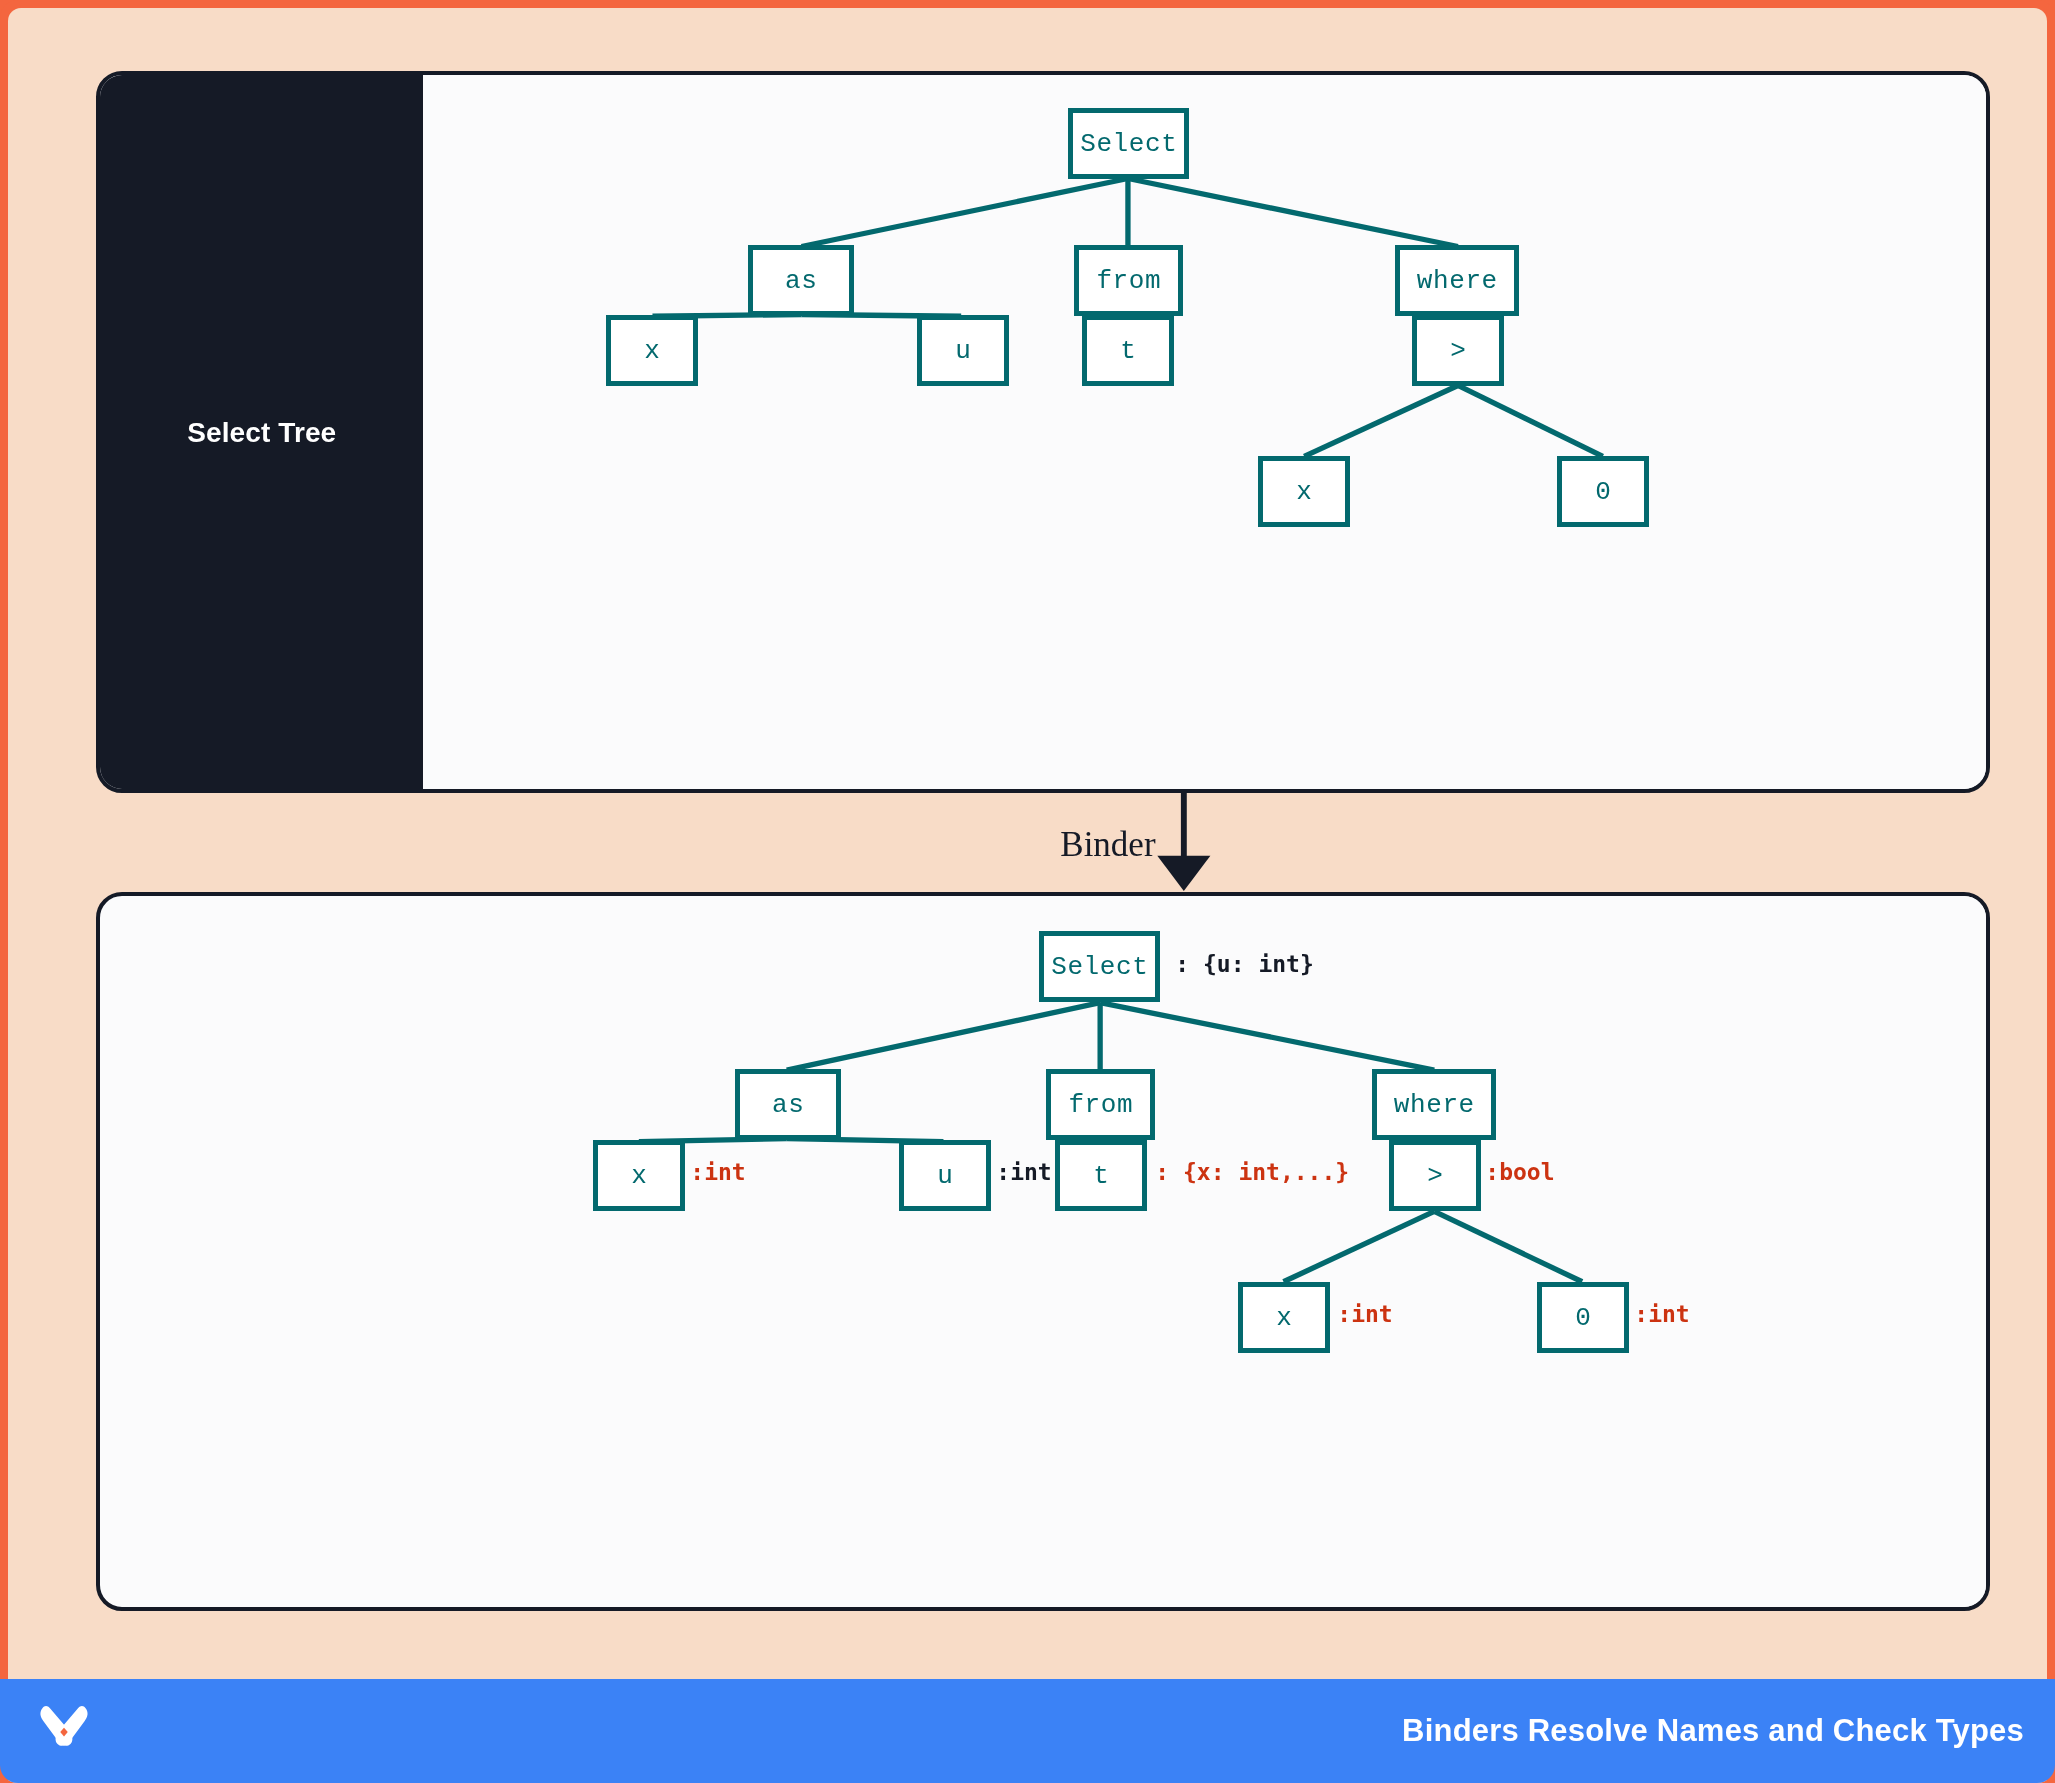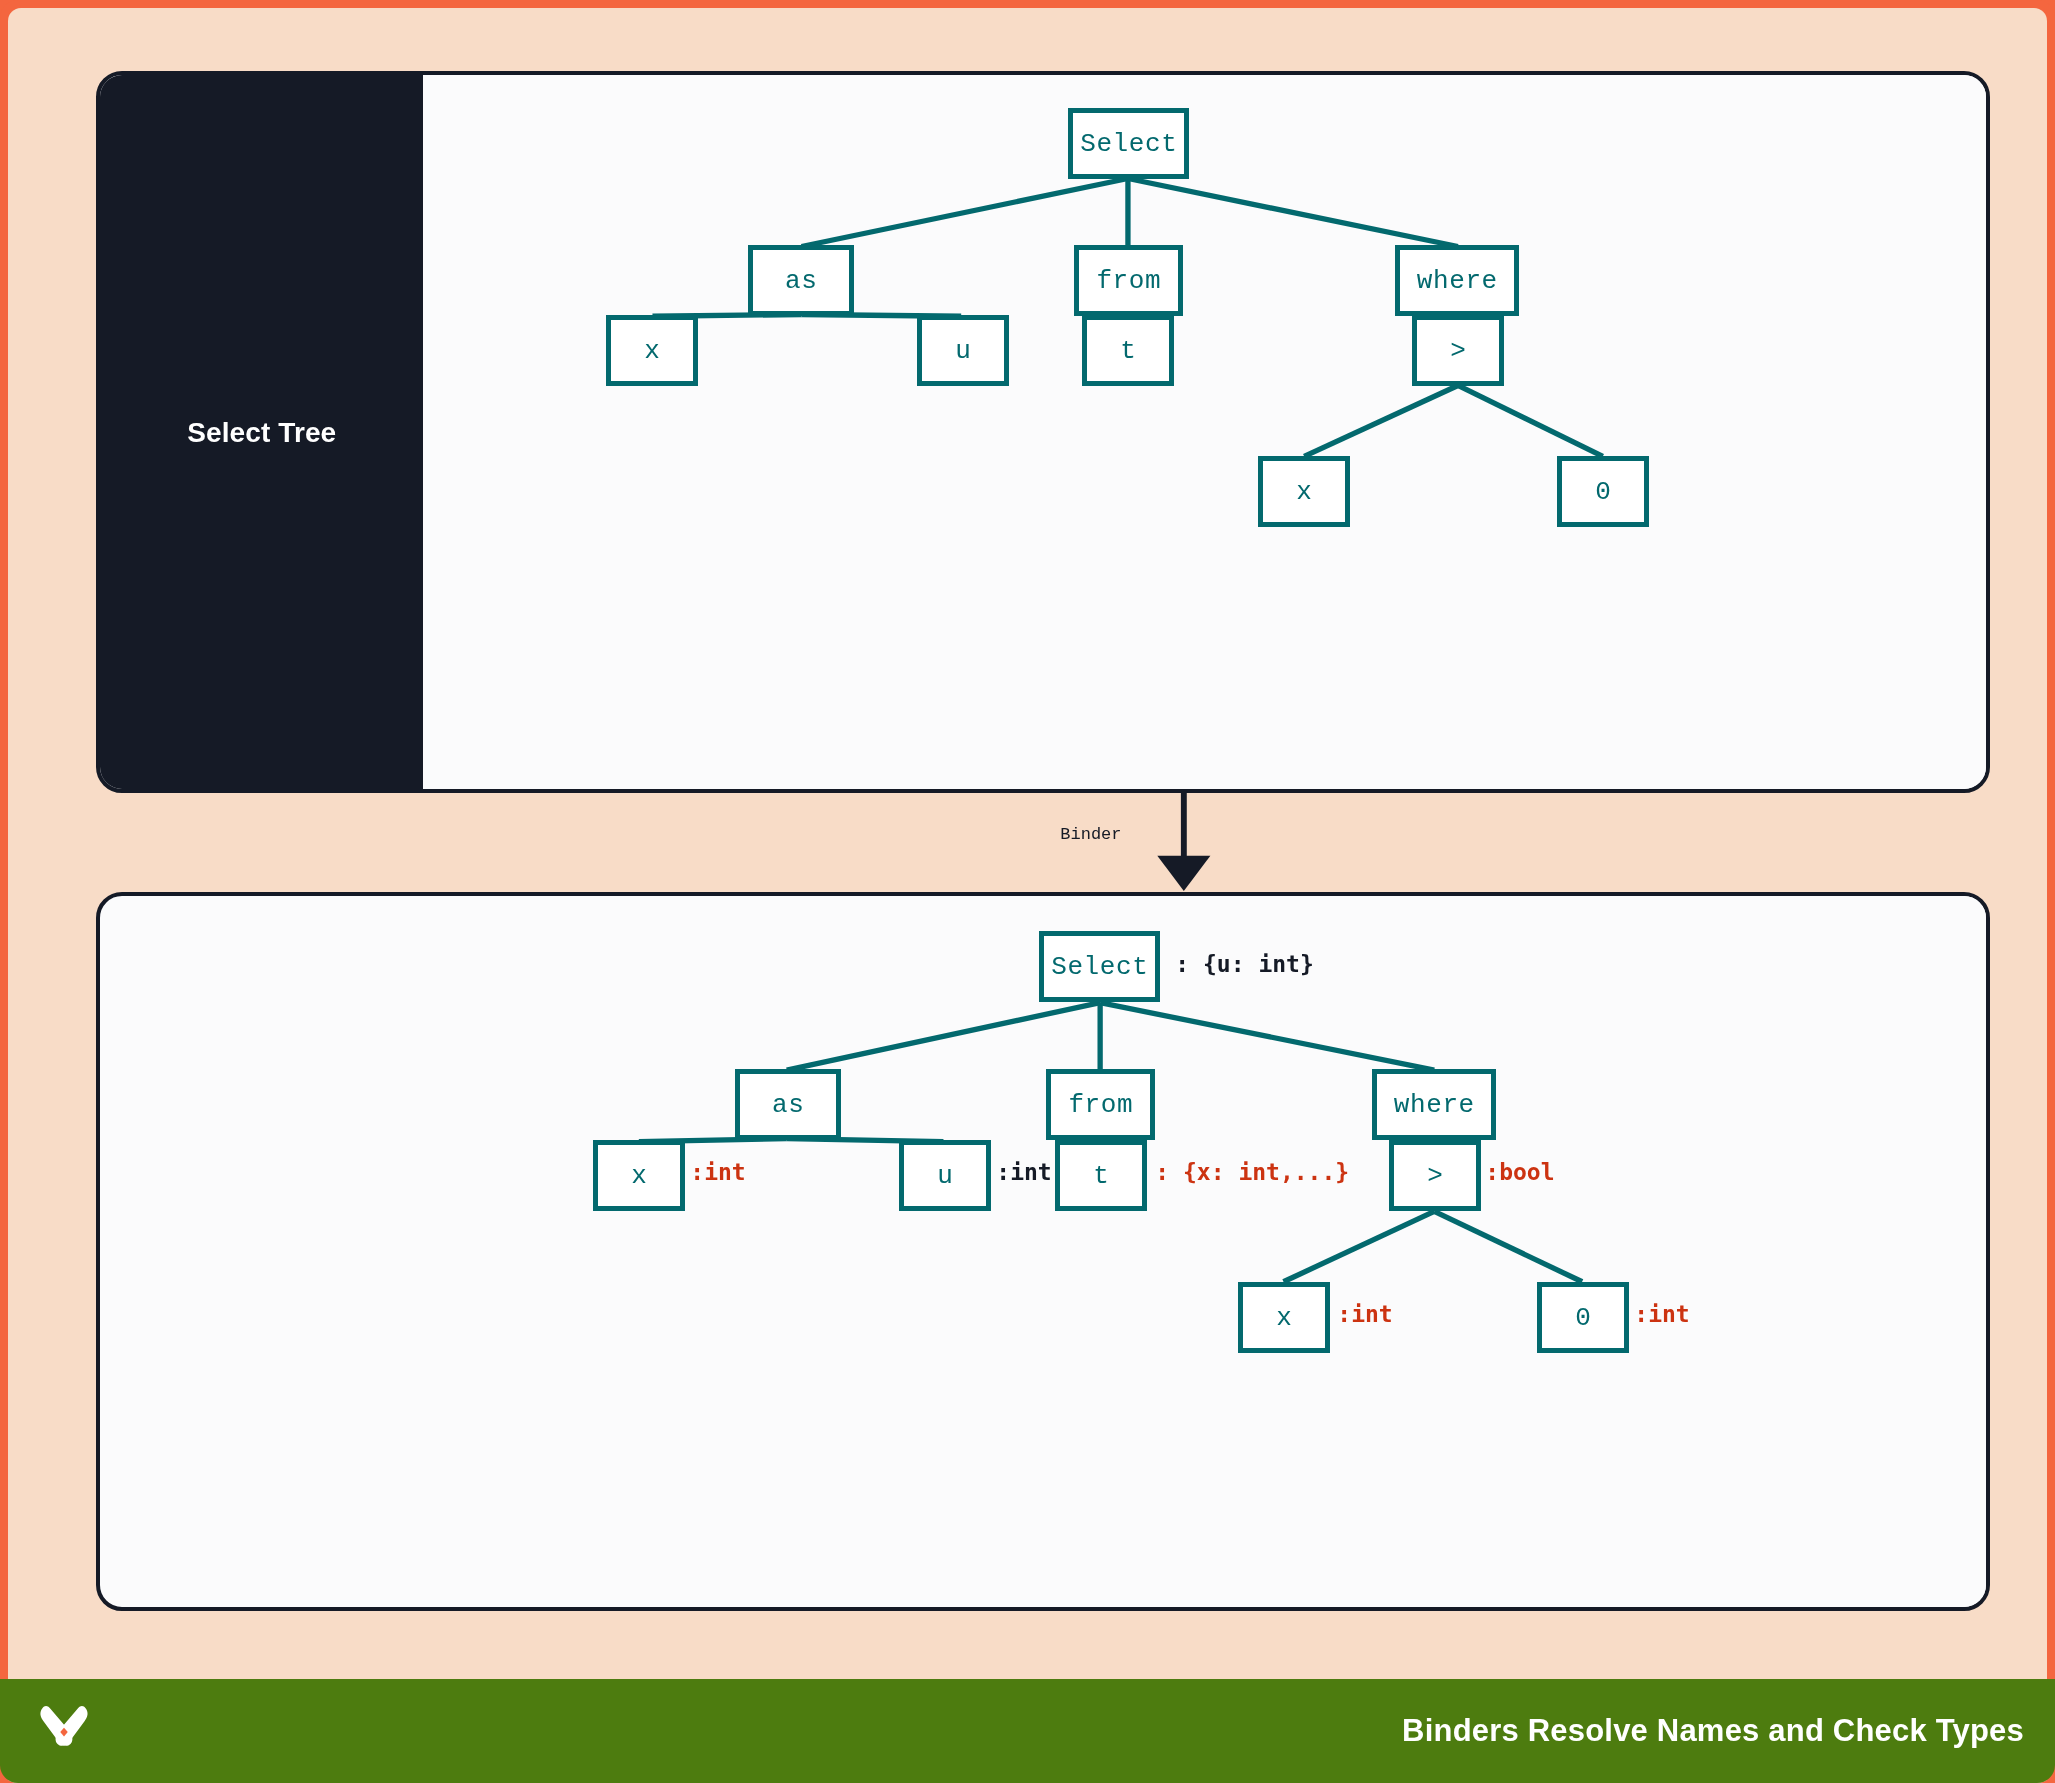--- a/index.html
+++ b/index.html
@@ -80,29 +80,29 @@
   .ann.red{color:#CC3311;}
   .ann.dark{color:#151A26;}
 
   
   #binder-group{
     position:absolute;left:88px;top:784px;width:1894px;height:99px;
   }
   #binder-label{
     position:absolute;
     left:964px;top:33px;
-    font-family:Liberation Mono, monospace;
-    font-size:17px;color:#151A26;
+    font-family:Liberation Serif, serif;
+    font-size:35px;color:#151A26;
     white-space:pre;
   }
 
   
   #footer{
     position:absolute;left:0;right:0;bottom:0;height:104px;
-    background:#4d7c0f;
+    background:#3b82f6;
     display:flex;align-items:center;
     z-index:8;
   }
   #footer-logo{
     position:absolute;left:37px;top:50%;transform:translateY(-50%);
     width:54px;height:54px;
   }
   #footer-caption{
     position:absolute;right:31px;top:50%;transform:translateY(-50%);
     color:#FFFFFF;font-weight:bold;font-size:31px;

